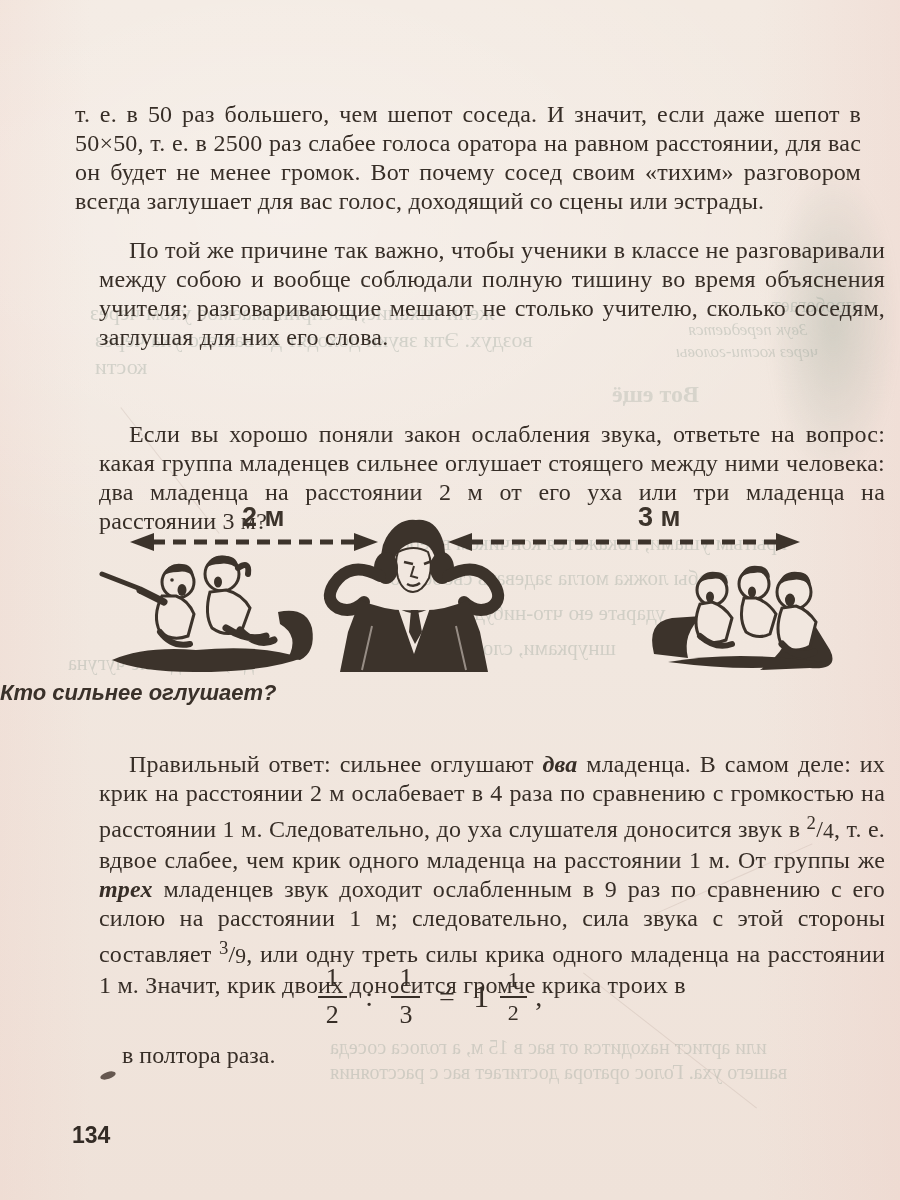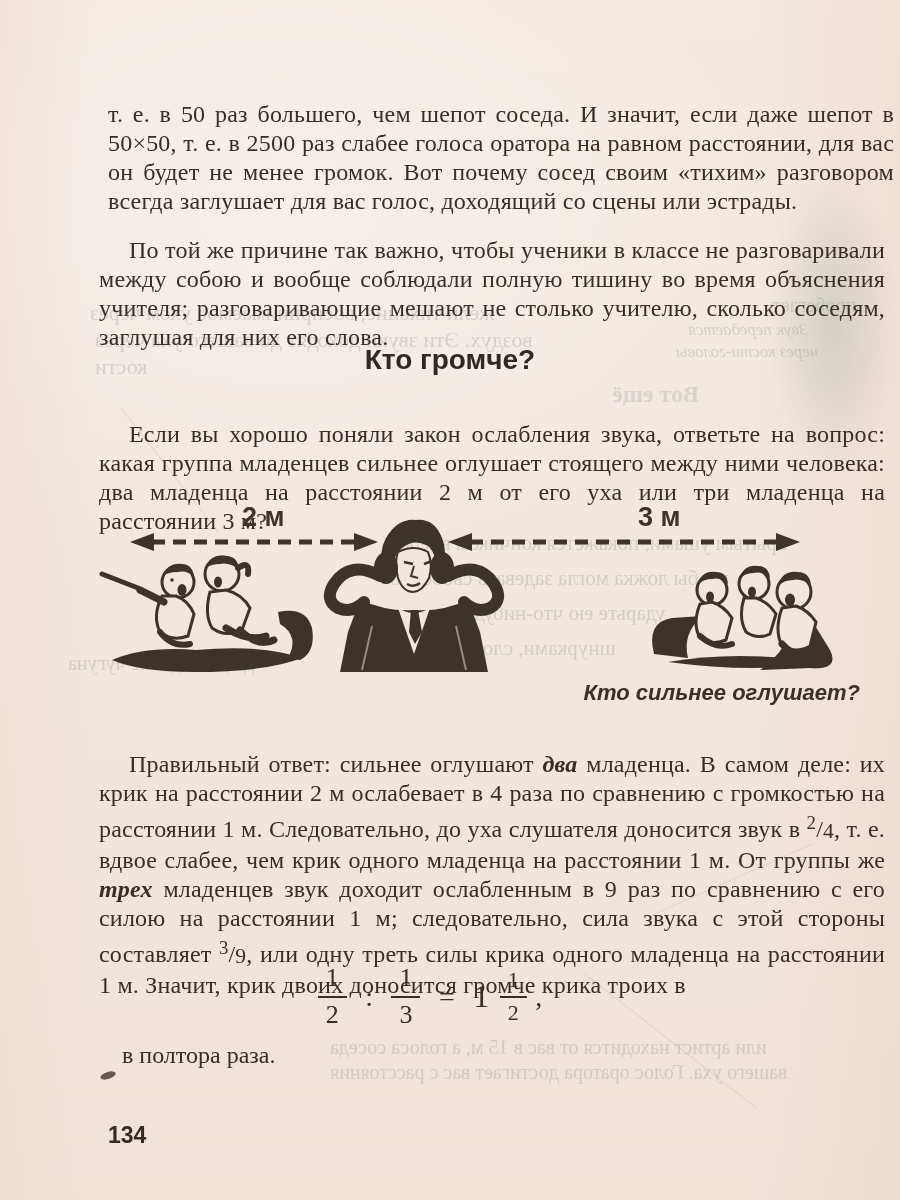--- a/index.html
+++ b/index.html
@@ -11,26 +11,26 @@
       linear-gradient(90deg, rgba(238,208,199,.28), rgba(243,226,217,0) 10%, rgba(243,226,217,0) 84%, rgba(236,202,194,.30)),
       linear-gradient(180deg, #f3eae2 0%, #f1e7df 55%, #efe2d9 100%);
     color:#372e27;}
   
   .para{position:absolute;left:75px;width:786px;font-size:24px;line-height:29px;
         text-align:justify;color:#372e27;letter-spacing:.2px;}
   .indent{text-indent:30px;margin-left:24px;}
   .heading{position:absolute;left:0;width:900px;text-align:center;
            font-family:"Liberation Sans", sans-serif;font-weight:bold;
            font-size:28px;color:#2f2823;}
-  .caption{position:absolute;left:0;width:860px;text-align:right;
+  .caption{position:absolute;left:0;width:860px;text-align:left;
            font-family:"Liberation Sans", sans-serif;font-style:italic;
            font-weight:600;font-size:22px;color:#3a312a;}
   .tail{position:absolute;left:78px;font-size:24px;color:#372e27;margin-left:44px;}
   .pagenum{position:absolute;left:72px;font-family:"Liberation Sans", sans-serif;
-           font-weight:bold;font-size:23px;color:#332b25;margin-left:36px;}
+           font-weight:bold;font-size:23px;color:#332b25;}
   
   .tfrac{white-space:nowrap;}
   .tfrac .tnum{font-size:.78em;vertical-align:.42em;}
   .tfrac .tsl{font-size:1em;}
   .tfrac .tden{font-size:.9em;vertical-align:-.05em;}
   i.em{font-style:italic;font-weight:bold;}
   
   .formula{position:absolute;top:964px;left:0;width:860px;text-align:center;
            color:#372e27;font-size:26px;}
   .formula > span{display:inline-block;vertical-align:middle;}
@@ -71,25 +71,24 @@
   <div class="ghost b" style="left:612px;top:381px;font-size:24px;">Вот ещё</div>
   <div class="ghost" style="left:772px;top:294px;font-size:20px;">пробегает</div>
   <div class="ghost" style="left:390px;top:531px;font-size:21px;">крытым ушами, покажется кончиком вперед</div>
   <div class="ghost" style="left:390px;top:566px;font-size:21px;">чтобы ложка могла задевать свободно</div>
   <div class="ghost" style="left:390px;top:601px;font-size:21px;">ударьте ею что-нибудь твердое</div>
   <div class="ghost" style="left:390px;top:636px;font-size:21px;">шнурками, словно волны</div>
   <div class="ghost" style="left:68px;top:652px;font-size:20px;">ды, наподобие чугуна</div>
   <div class="ghost" style="left:330px;top:1036px;font-size:20px;">или артист находится от вас в 15 м, а голоса соседа</div>
   <div class="ghost" style="left:330px;top:1061px;font-size:20px;">вашего уха. Голос оратора достигает вас с расстояния</div>
 
-  <p class="para" style="top:76px;margin-left:33px;">т. е. в 50 раз большего, чем шепот соседа. И значит, если даже шепот в 50×50, т. е. в 2500 раз слабее голоса оратора на равном расстоянии, для вас он будет не менее громок. Вот почему сосед своим «тихим» разговором всегда заглушает для вас голос, доходящий со сцены или эстрады.</p>
+  <p class="para" style="top:76px;">т. е. в 50 раз большего, чем шепот соседа. И значит, если даже шепот в 50×50, т. е. в 2500 раз слабее голоса оратора на равном расстоянии, для вас он будет не менее громок. Вот почему сосед своим «тихим» разговором всегда заглушает для вас голос, доходящий со сцены или эстрады.</p>
 
   <p class="para indent" style="top:212px;">По той же причине так важно, чтобы ученики в классе не разговаривали между собою и вообще соблюдали полную тишину во время объяснения учителя; разговаривающие мешают не столько учителю, сколько соседям, заглушая для них его слова.</p>
 
-  <h2 class="heading" style="top:344px;margin:0;">Кто громче?</h2>
 
   <p class="para indent" style="top:396px;">Если вы хорошо поняли закон ослабления звука, ответьте на вопрос: какая группа младенцев сильнее оглушает стоящего между ними человека: два младенца на расстоянии 2 м от его уха или три младенца на расстоянии 3 м?</p>
 
   <svg style="position:absolute;left:60px;top:502px;" width="800" height="172" viewBox="0 0 800 172">
     <g stroke="#3c332b" fill="#3c332b">
 
       <g>
         <line x1="92" y1="40" x2="298" y2="40" fill="none" stroke-width="5" stroke-dasharray="13 8"></line>
         <polygon points="70,40 94,31 94,49" stroke="none"></polygon>
         <polygon points="318,40 294,31 294,49" stroke="none"></polygon>

